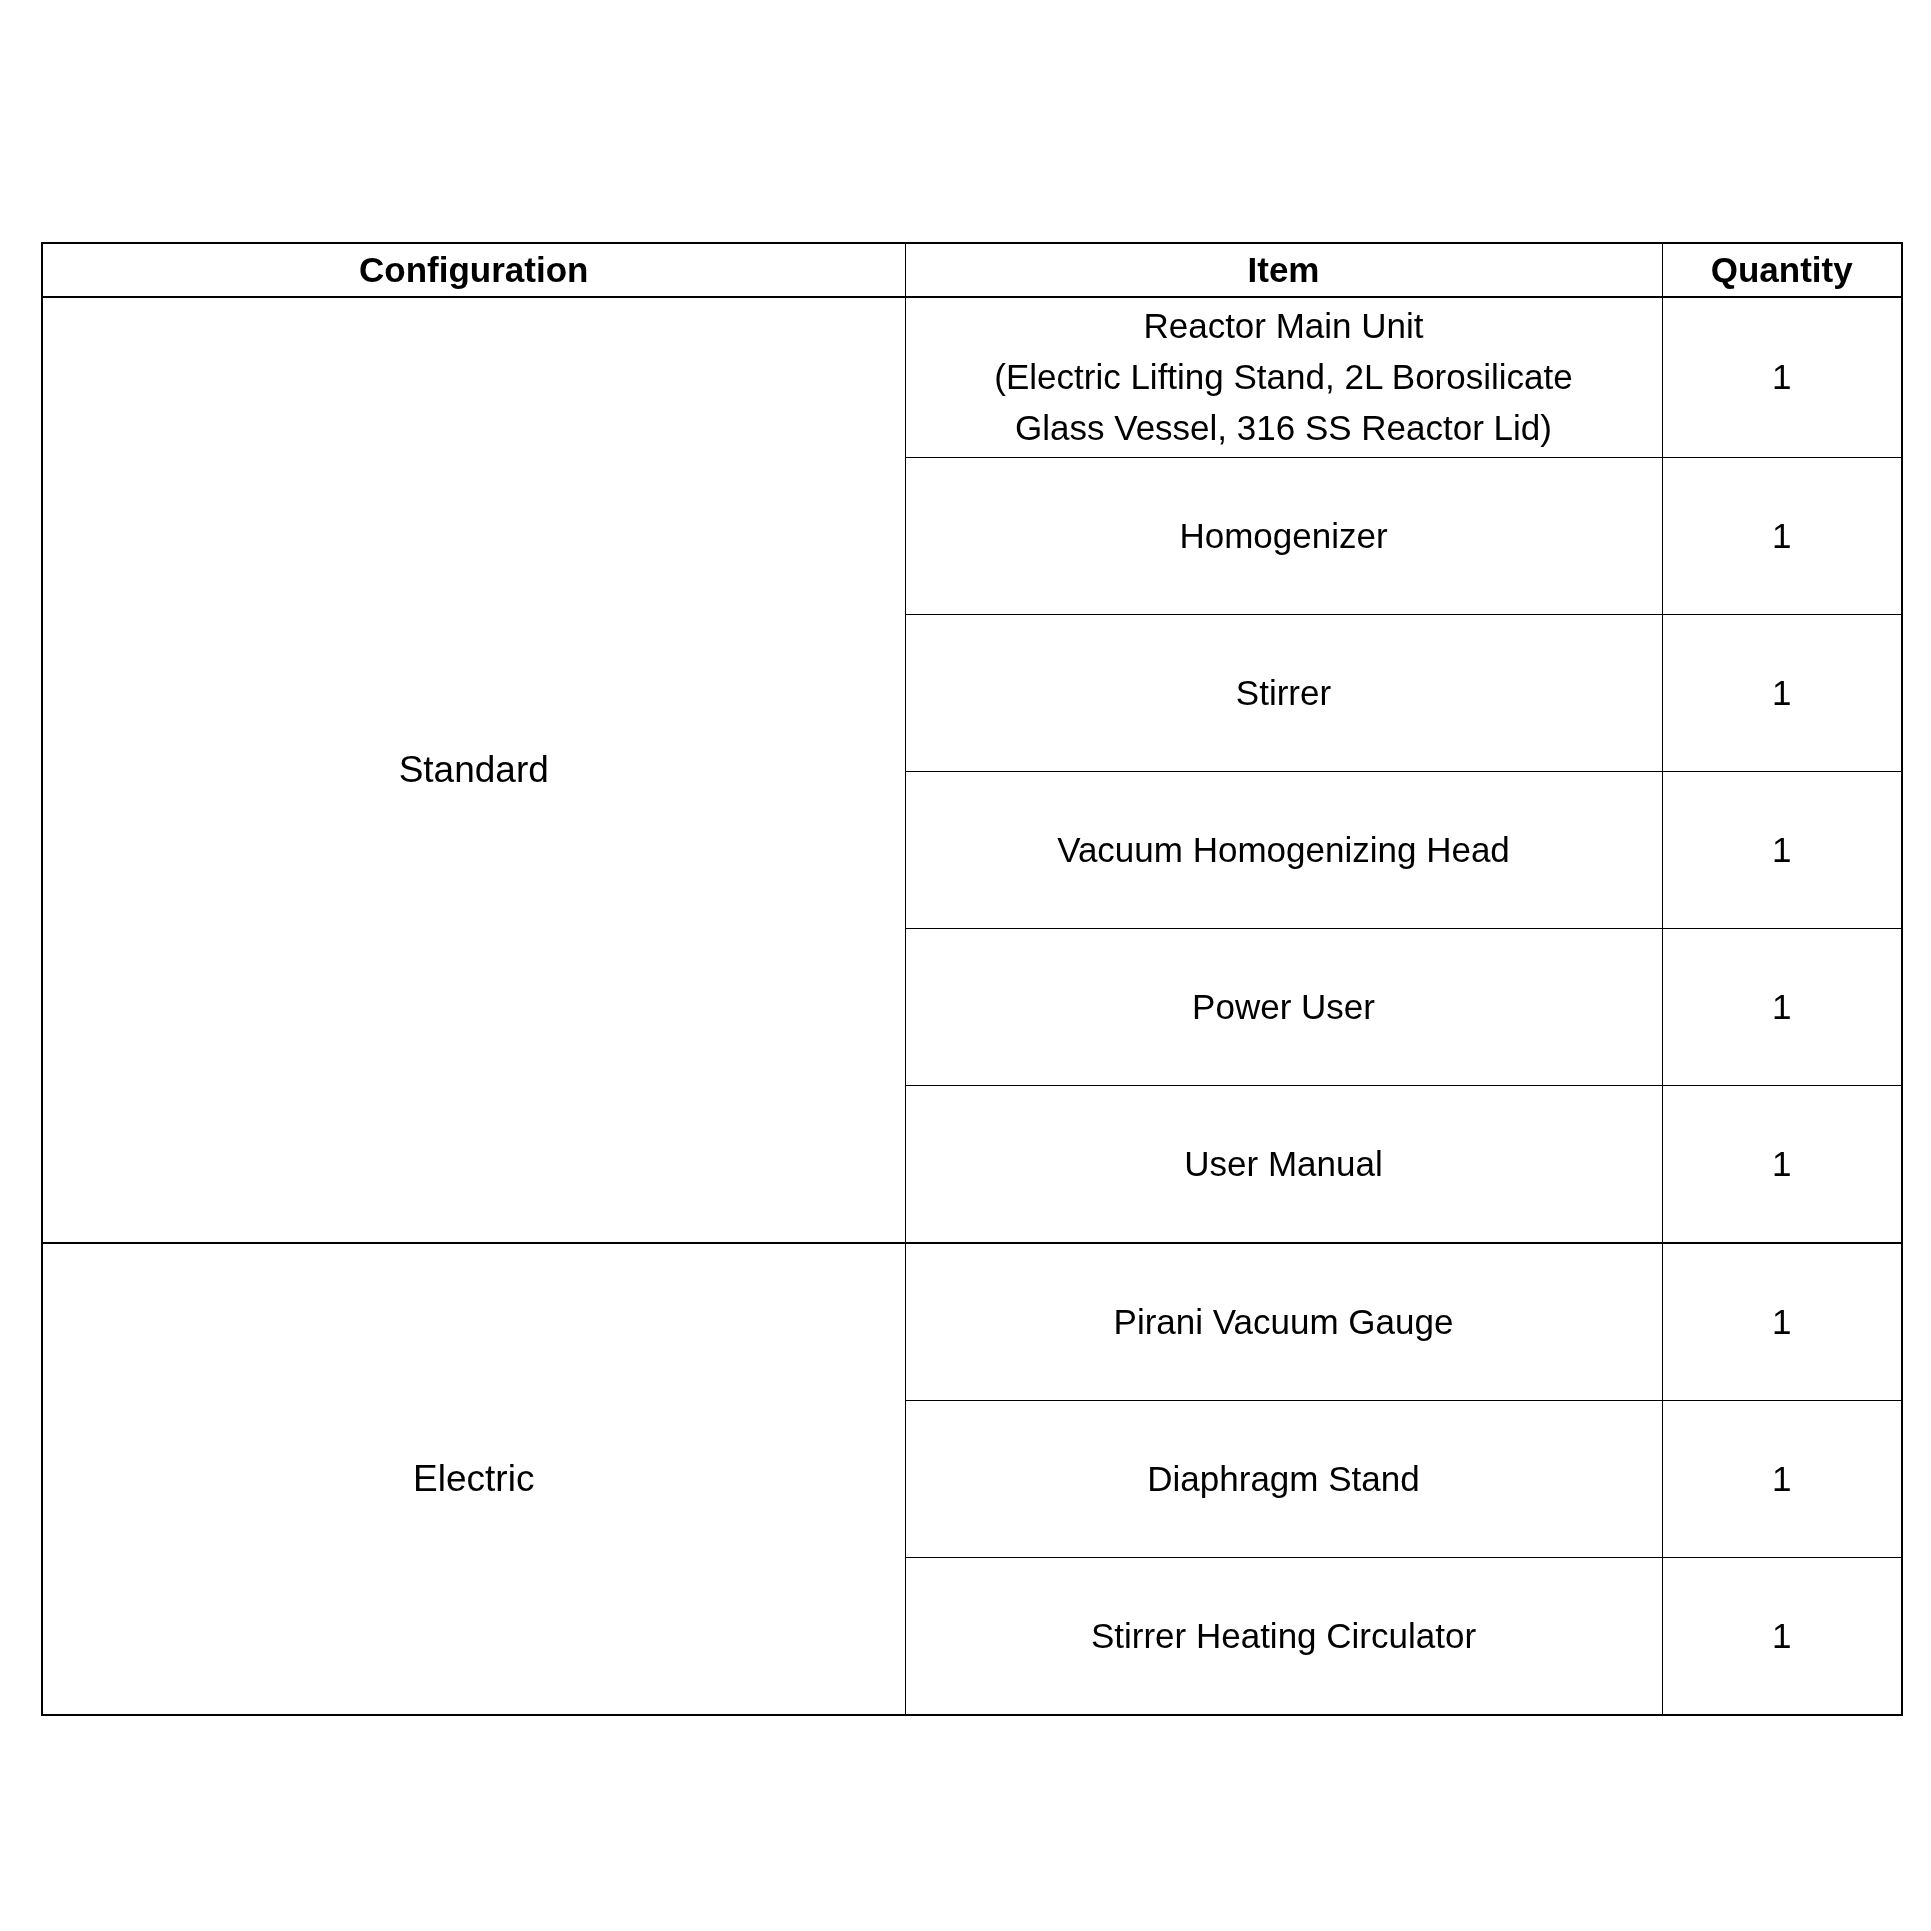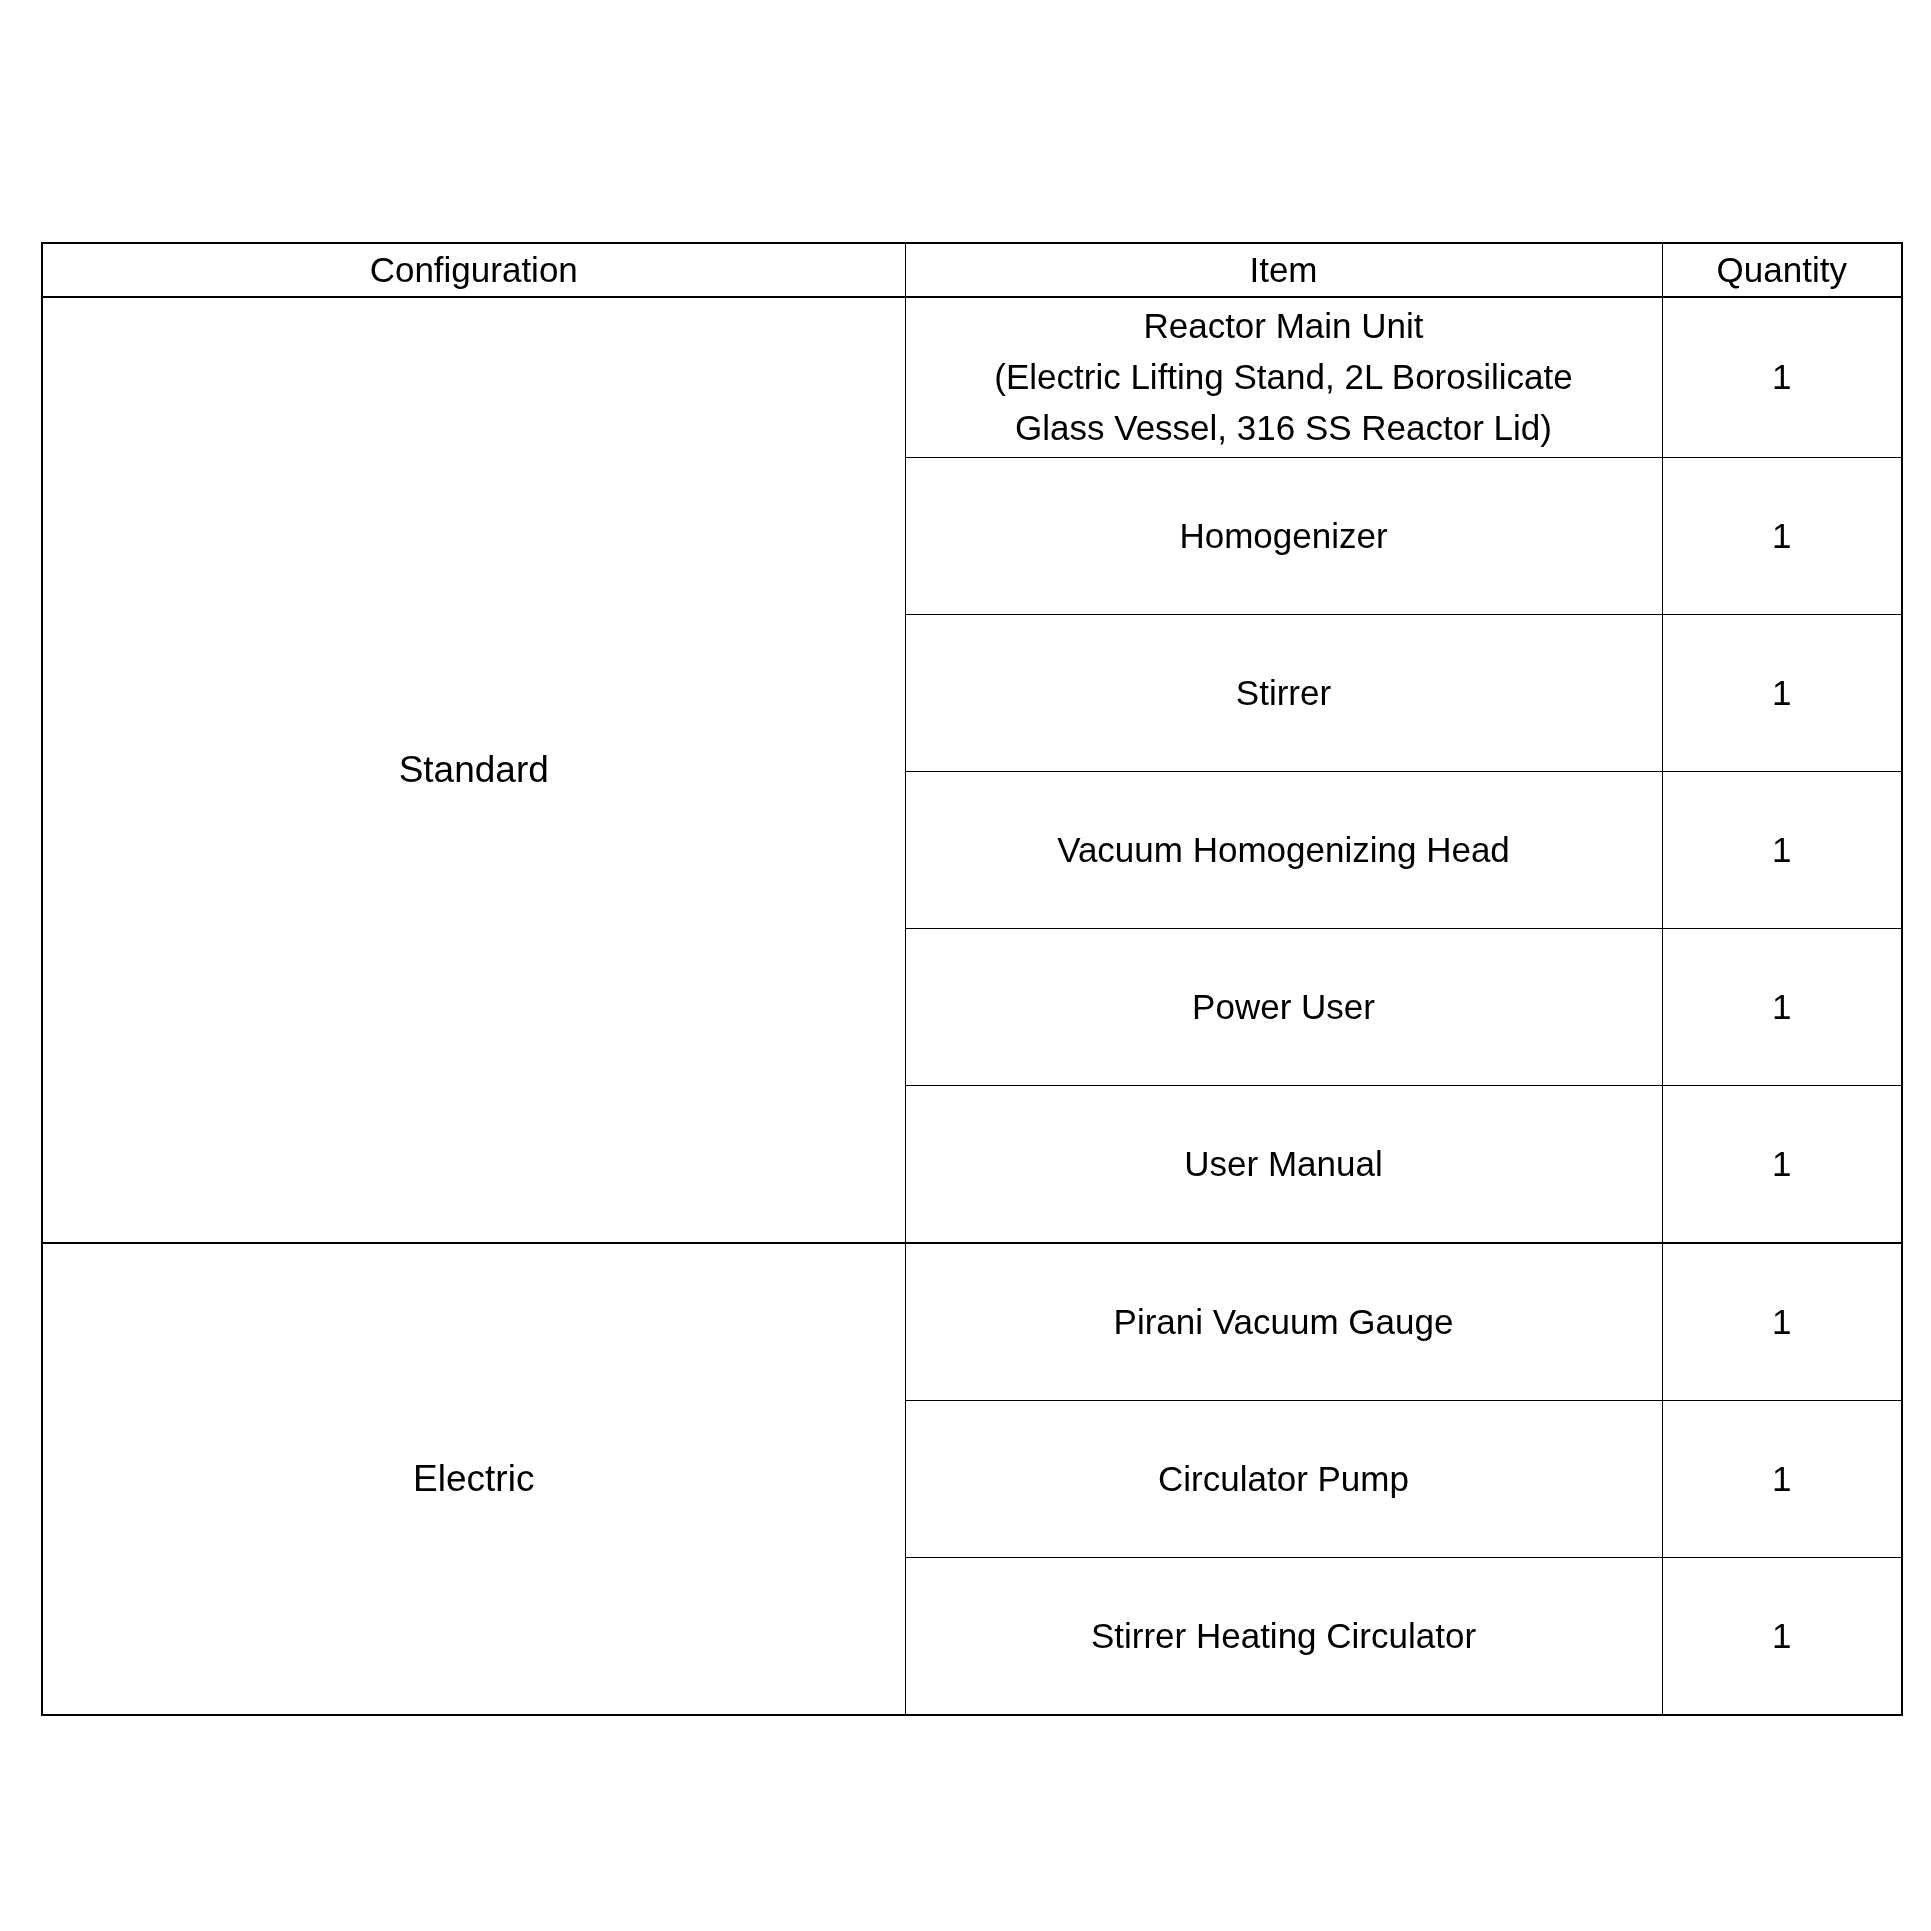--- a/index.html
+++ b/index.html
@@ -33,21 +33,21 @@
     vertical-align: middle;
     padding: 0;
     font-size: 35px;
     font-weight: 400;
     line-height: 1.45;
     background: #ffffff;
   }
   .header-row th {
     height: 52px;
     border-bottom: 2.9px solid #000000;
-    font-weight: 400;
+    font-weight: 700;
   }
   tr.row td { height: 156px; }
   tr.row-first td { height: 159px; text-align: center; }
   tr.section-start td { border-top: 2.9px solid #000000; }
   td.config-cell { font-size: 37px; }
   td.item-cell div { line-height: 1.45; }
 </style>
 </head>
 <body>
 
@@ -93,21 +93,21 @@
     <tr class="row">
       <td class="item-cell">User Manual</td>
       <td class="qty-cell">1</td>
     </tr>
     <tr class="row section-start">
       <td class="config-cell" rowspan="3">Electric</td>
       <td class="item-cell">Pirani Vacuum Gauge</td>
       <td class="qty-cell">1</td>
     </tr>
     <tr class="row">
-      <td class="item-cell">Circulator Pump</td>
+      <td class="item-cell">Diaphragm Stand</td>
       <td class="qty-cell">1</td>
     </tr>
     <tr class="row">
       <td class="item-cell">Stirrer Heating Circulator</td>
       <td class="qty-cell">1</td>
     </tr>
   </tbody>
 </table>
 
 

